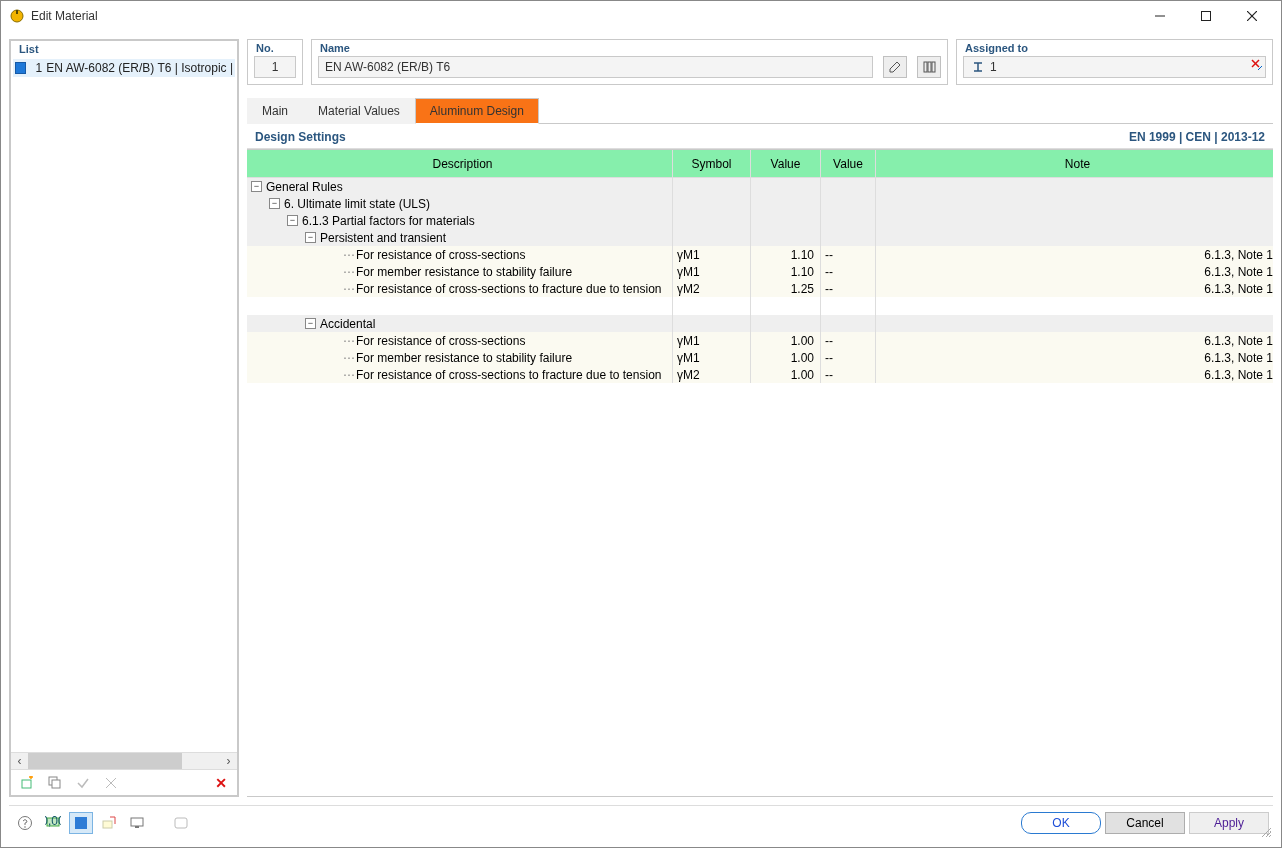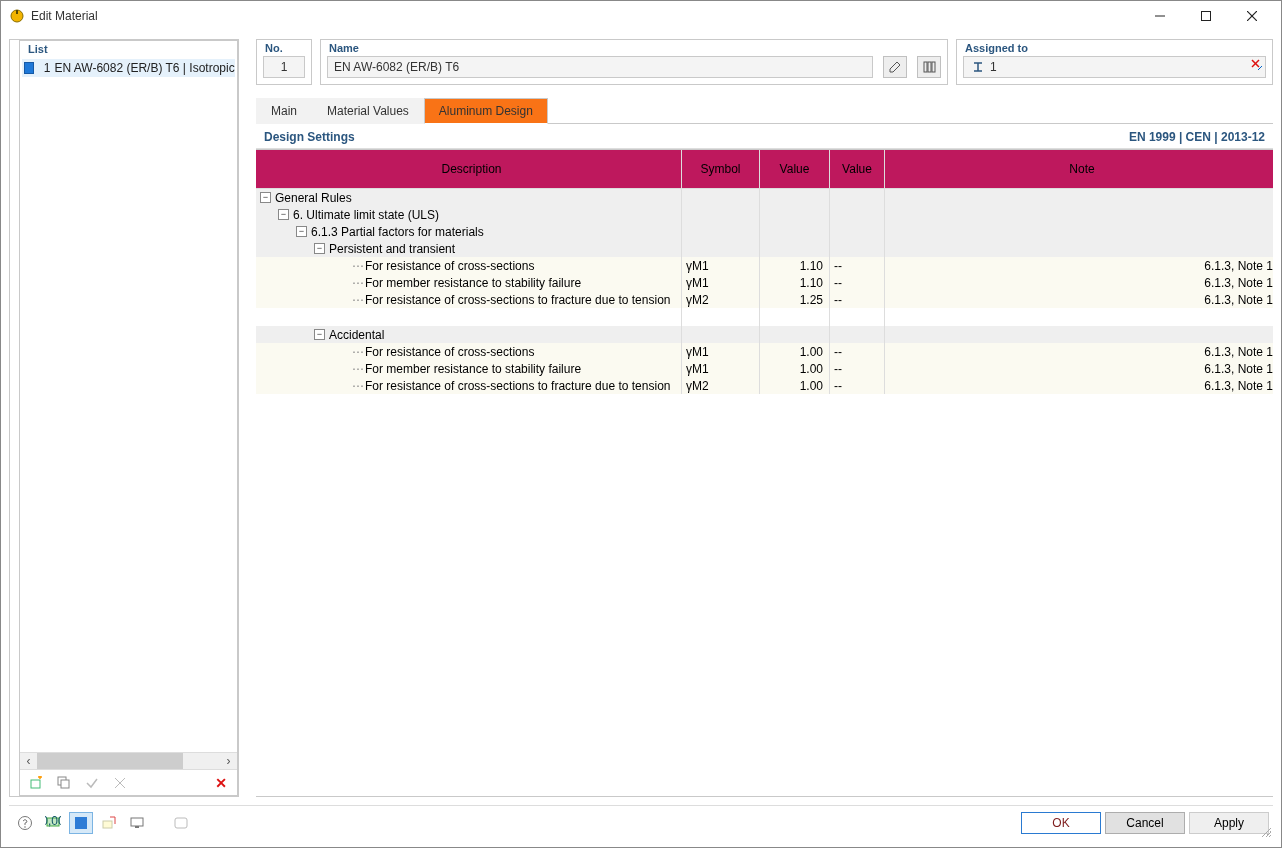--- a/index.html
+++ b/index.html
@@ -6,21 +6,21 @@
   body { background: #fff; width: 1282px; height: 848px; overflow: hidden; border: 1px solid #888; display: flex; flex-direction: column; }
   .titlebar { height: 30px; display: flex; align-items: center; padding: 0 6px 0 8px; background: #fff; }
   .titlebar .icon { width: 16px; height: 16px; margin-right: 6px; }
   .titlebar .title { flex: 1; color: #333; }
   .win-controls { display: flex; }
   .win-btn { width: 46px; height: 30px; display: flex; align-items: center; justify-content: center; color: #222; }
 
   .content { flex: 1; display: flex; flex-direction: column; padding: 8px; gap: 8px; }
   .upper { flex: 1; display: flex; gap: 8px; min-height: 0; }
 
-  .panel { border: 1px solid #c9c9c9; background: #fff; display: flex; flex-direction: column; padding-left: 9px; }
+  .panel { border: 1px solid #c9c9c9; background: #fff; display: flex; flex-direction: column; }
   .panel.left { width: 230px; }
   .panel.right { flex: 1; min-width: 0; }
   .fieldset { border: 1px solid #c9c9c9; position: relative; padding: 16px 6px 6px 6px; background: #fff; }
   .fieldset .legend { position: absolute; top: 2px; left: 6px; color: #2b567f; background: #fff; padding: 0 2px; font-weight: 600; font-size: 11px; }
   .left .legend { top: 2px; }
   .list-body { flex: 1; overflow: auto; padding: 2px; }
   .list-row { display: flex; align-items: center; height: 18px; gap: 4px; padding-left: 2px; }
   .list-row.sel { background: #e5f1fb; }
   .sq { width: 12px; height: 12px; background: #1e78d8; border: 1px solid #1559a6; }
   .list-num { width: 14px; text-align: right; color: #222; }
@@ -53,21 +53,21 @@
   .tabs { display: flex; border-bottom: 1px solid #c9c9c9; margin-top: 12px; }
   .tab { padding: 5px 14px; border: 1px solid transparent; position: relative; top: 1px; color: #333; }
   .tab.active { background: #f97316; border: 1px solid #c9c9c9; border-bottom: 1px solid #fff; }
   .tab:not(.active) { background: #f2f2f2; }
 
   .section-title { display: flex; justify-content: space-between; padding: 6px 8px 4px 8px; color: #2b567f; font-weight: 600; border-bottom: 1px solid #ddd; }
   .code-label { color: #2b567f; }
 
   .grid { border: 1px solid #c9c9c9; font-size: 12px; }
   .grid-header, .grid-row { display: flex; align-items: center; }
-  .grid-header { background: #be185d; border-bottom: 1px solid #ddd; height: 39px; }
+  .grid-header { background: #86efac; border-bottom: 1px solid #ddd; height: 28px; }
   .col-desc   { width: 426px; padding-left: 6px; border-right: 1px solid #ddd; display:flex; align-items:center; height:100%; }
   .col-symbol { width: 78px;  text-align: center; border-right: 1px solid #ddd; height:100%; display:flex; align-items:center; justify-content:center;}
   .col-value  { width: 70px;  text-align: center; border-right: 1px solid #ddd; height:100%; display:flex; align-items:center; justify-content:flex-end; padding-right:6px;}
   .col-unit   { width: 55px;  text-align: center; border-right: 1px solid #ddd; height:100%; display:flex; align-items:center; justify-content:center;}
   .col-note   { flex: 1; padding-left: 6px; text-align: right; }
   .grid-header .col-value, .grid-header .col-unit { justify-content:center; padding:0;}
   .grid-row { height: 17px; }
   .grid-row.category { background: #efefef; }
   .grid-row.data { background: #fbfaf1; }
   .grid-row.spacer-row { background: #fff; height: 18px;}
@@ -75,22 +75,22 @@
   .indent-0 { padding-left: 4px; }
   .indent-1 { padding-left: 22px; }
   .indent-2 { padding-left: 40px; }
   .indent-3 { padding-left: 58px; }
   .indent-4 { padding-left: 96px; }
   .tree-line { color:#888; margin-right:2px; letter-spacing:-1px; }
 
   .footer { height: 34px; display:flex; align-items:center; padding: 0 4px; gap:4px; border-top:1px solid #ddd;}
   .footer .tbtn.active { background:#d6e9f8; border-color:#7bb4e3;}
   .btn { height:22px; min-width:80px; padding:0 12px; border:1px solid #adadad; background:#e1e1e1; display:flex; align-items:center; justify-content:center;}
-  .btn.primary { border-color:#2a7ad1; background:#fff; color:#7f1d1d;}
-  .btn.dis { color:#000000; background:#efefef; border-color:#ccc;}
+  .btn.primary { border-color:#2a7ad1; background:#fff; color:#1d4ed8;border-radius:10px;}
+  .btn.dis { color:#4c1d95; background:#efefef; border-color:#ccc;}
   .resize-grip { position:absolute; right:2px; bottom:2px; width:12px; height:12px; background:
     linear-gradient(135deg, transparent 0 60%, #aaa 60% 65%, transparent 65% 75%, #aaa 75% 80%, transparent 80% 90%, #aaa 90% 95%, transparent 95%);}
 </style>
 </head>
 <body>
 
 <div class="titlebar">
   <span class="icon">
     <svg width="16" height="16" viewBox="0 0 16 16">
         <circle cx="8" cy="8" r="6" fill="#f2b400" stroke="#8a6d00"></circle>

